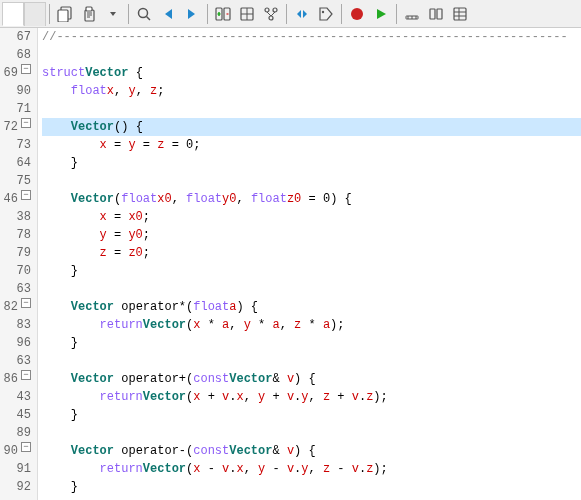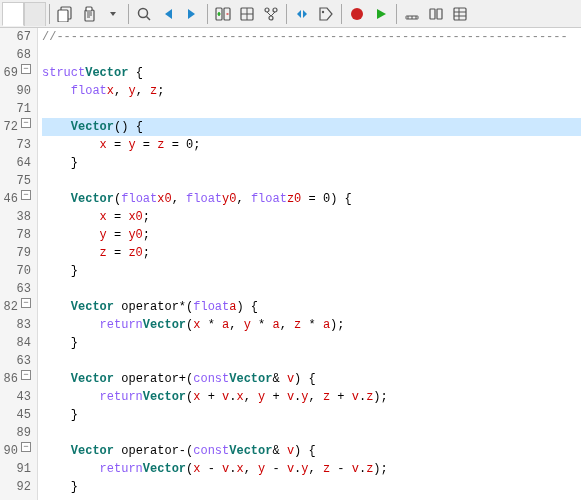--- a/index.html
+++ b/index.html
@@ -317,21 +317,21 @@
         <span>63</span>
       </div>
       <div class="line-num has-marker">
         <span>82</span>
         <span class="collapse-marker">−</span>
       </div>
       <div class="line-num">
         <span>83</span>
       </div>
       <div class="line-num">
-        <span>84</span>
+        <span>96</span>
       </div>
       <div class="line-num">
         <span>63</span>
       </div>
       <div class="line-num has-marker">
         <span>86</span>
         <span class="collapse-marker">−</span>
       </div>
       <div class="line-num">
         <span>43</span>

